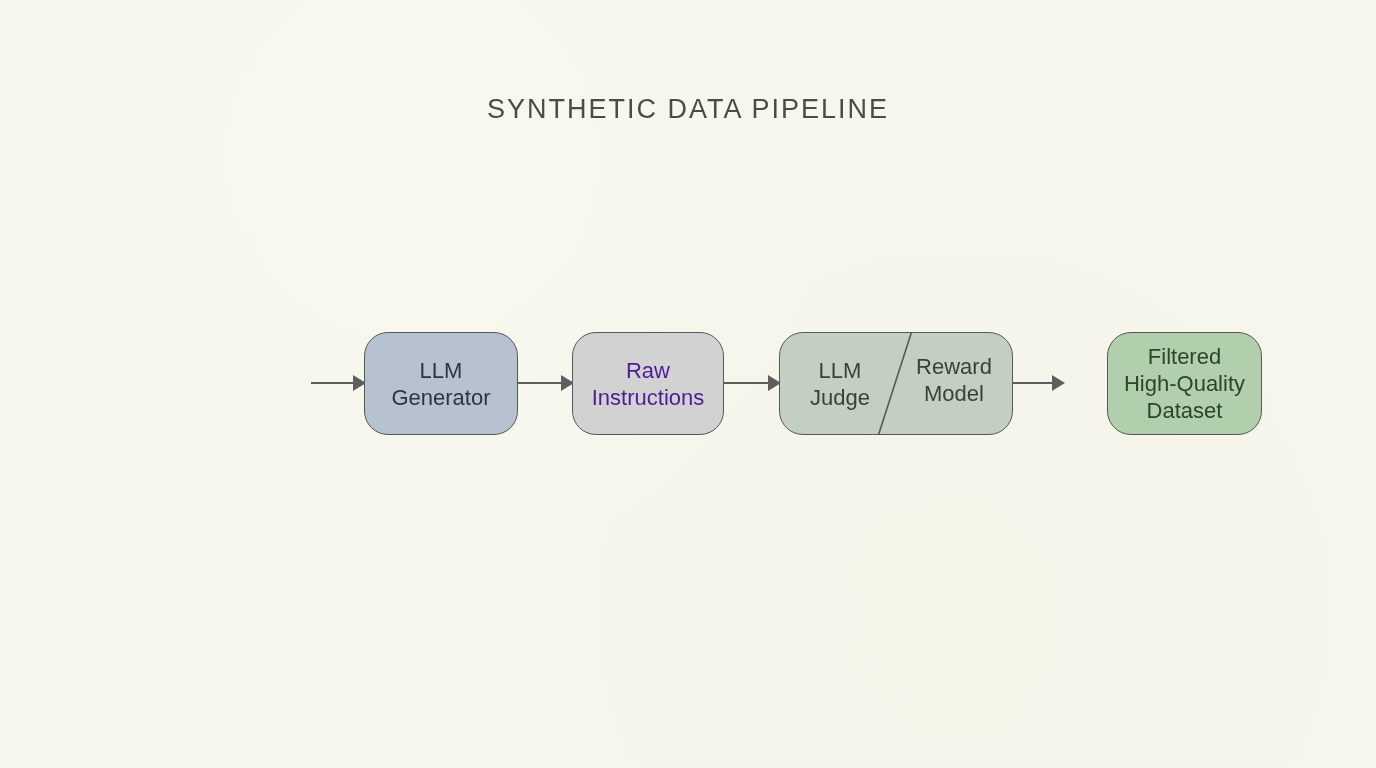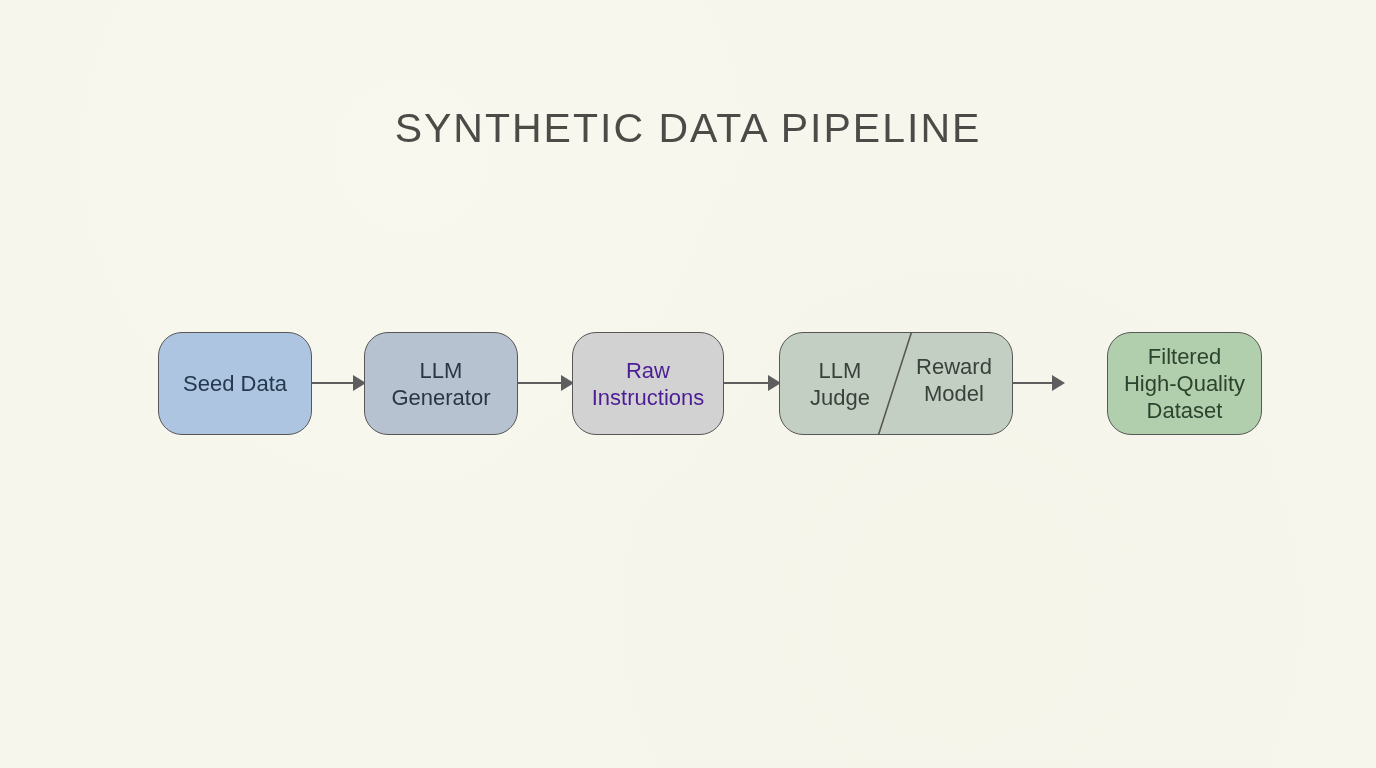--- a/index.html
+++ b/index.html
@@ -21,23 +21,23 @@
     inset: 0;
     background:
       radial-gradient(circle at 30% 20%, rgba(250,249,238,0.6), transparent 40%),
       radial-gradient(circle at 70% 80%, rgba(244,243,230,0.5), transparent 45%);
     pointer-events: none;
   }
   .title {
     position: absolute;
     left: 0;
     right: 0;
-    top: 104px;
+    top: 85px;
     text-align: center;
-    font-size: 41px;
+    font-size: 27px;
     line-height: 48px;
     font-weight: 400;
     letter-spacing: 2px;
     color: #4b4b48;
     z-index: 2;
   }
   .node {
     position: absolute;
     top: 332px;
     height: 103px;
@@ -112,23 +112,20 @@
   .arrow-2 { left: 723px; width: 58px; }
   .arrow-3 { left: 1012px; width: 53px; }
 </style>
 </head>
 <body>
 
 <div class="canvas" style="background: rgb(247, 246, 237);">
 
   <div class="title" style="color: rgb(75, 75, 72);">SYNTHETIC DATA PIPELINE</div>
 
-  <div class="node node-0" style="background: rgb(174, 197, 225); color: rgb(36, 57, 78);">
-    <div class="node-label">Seed Data</div>
-  </div>
 
   <div class="node node-1" style="background: rgb(183, 194, 209); color: rgb(44, 54, 66);">
     <div class="node-label">LLM
 Generator</div>
   </div>
 
   <div class="node node-2" style="background: rgb(211, 210, 210); color: #4c1d95;">
     <div class="node-label">Raw
 Instructions</div>
   </div>

